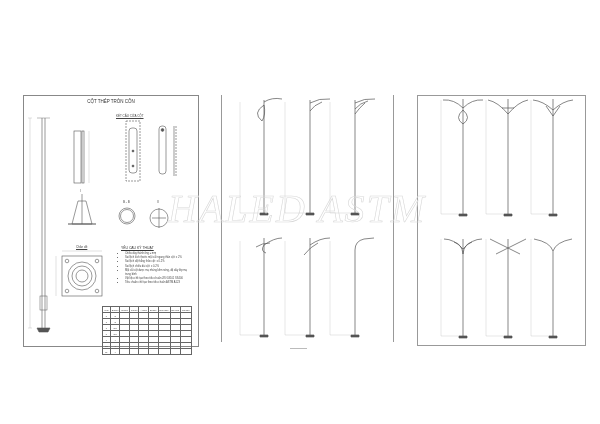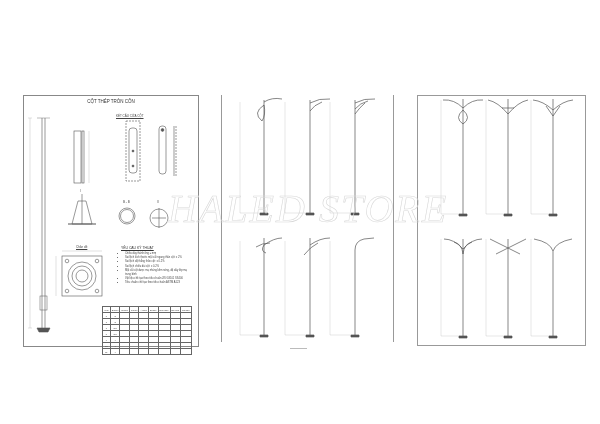--- a/index.html
+++ b/index.html
@@ -292,13 +292,13 @@
         <path d="M131 240 h8 v2 h-8z" fill="#555"></path>
         <line x1="113" y1="143" x2="113" y2="240" stroke="#aaa" stroke-width="0.3"></line>
         <line x1="113" y1="240" x2="131" y2="240" stroke="#aaa" stroke-width="0.3"></line>
       </g>
     </g>
   </svg>
 </div>
 
 <div class="gap-tick" style="left:290px;top:348px;width:17px;"></div>
 
-<div class="watermark">HALED STORE</div>
+<div class="watermark">HALED ASTM</div>
 
 </body></html>

